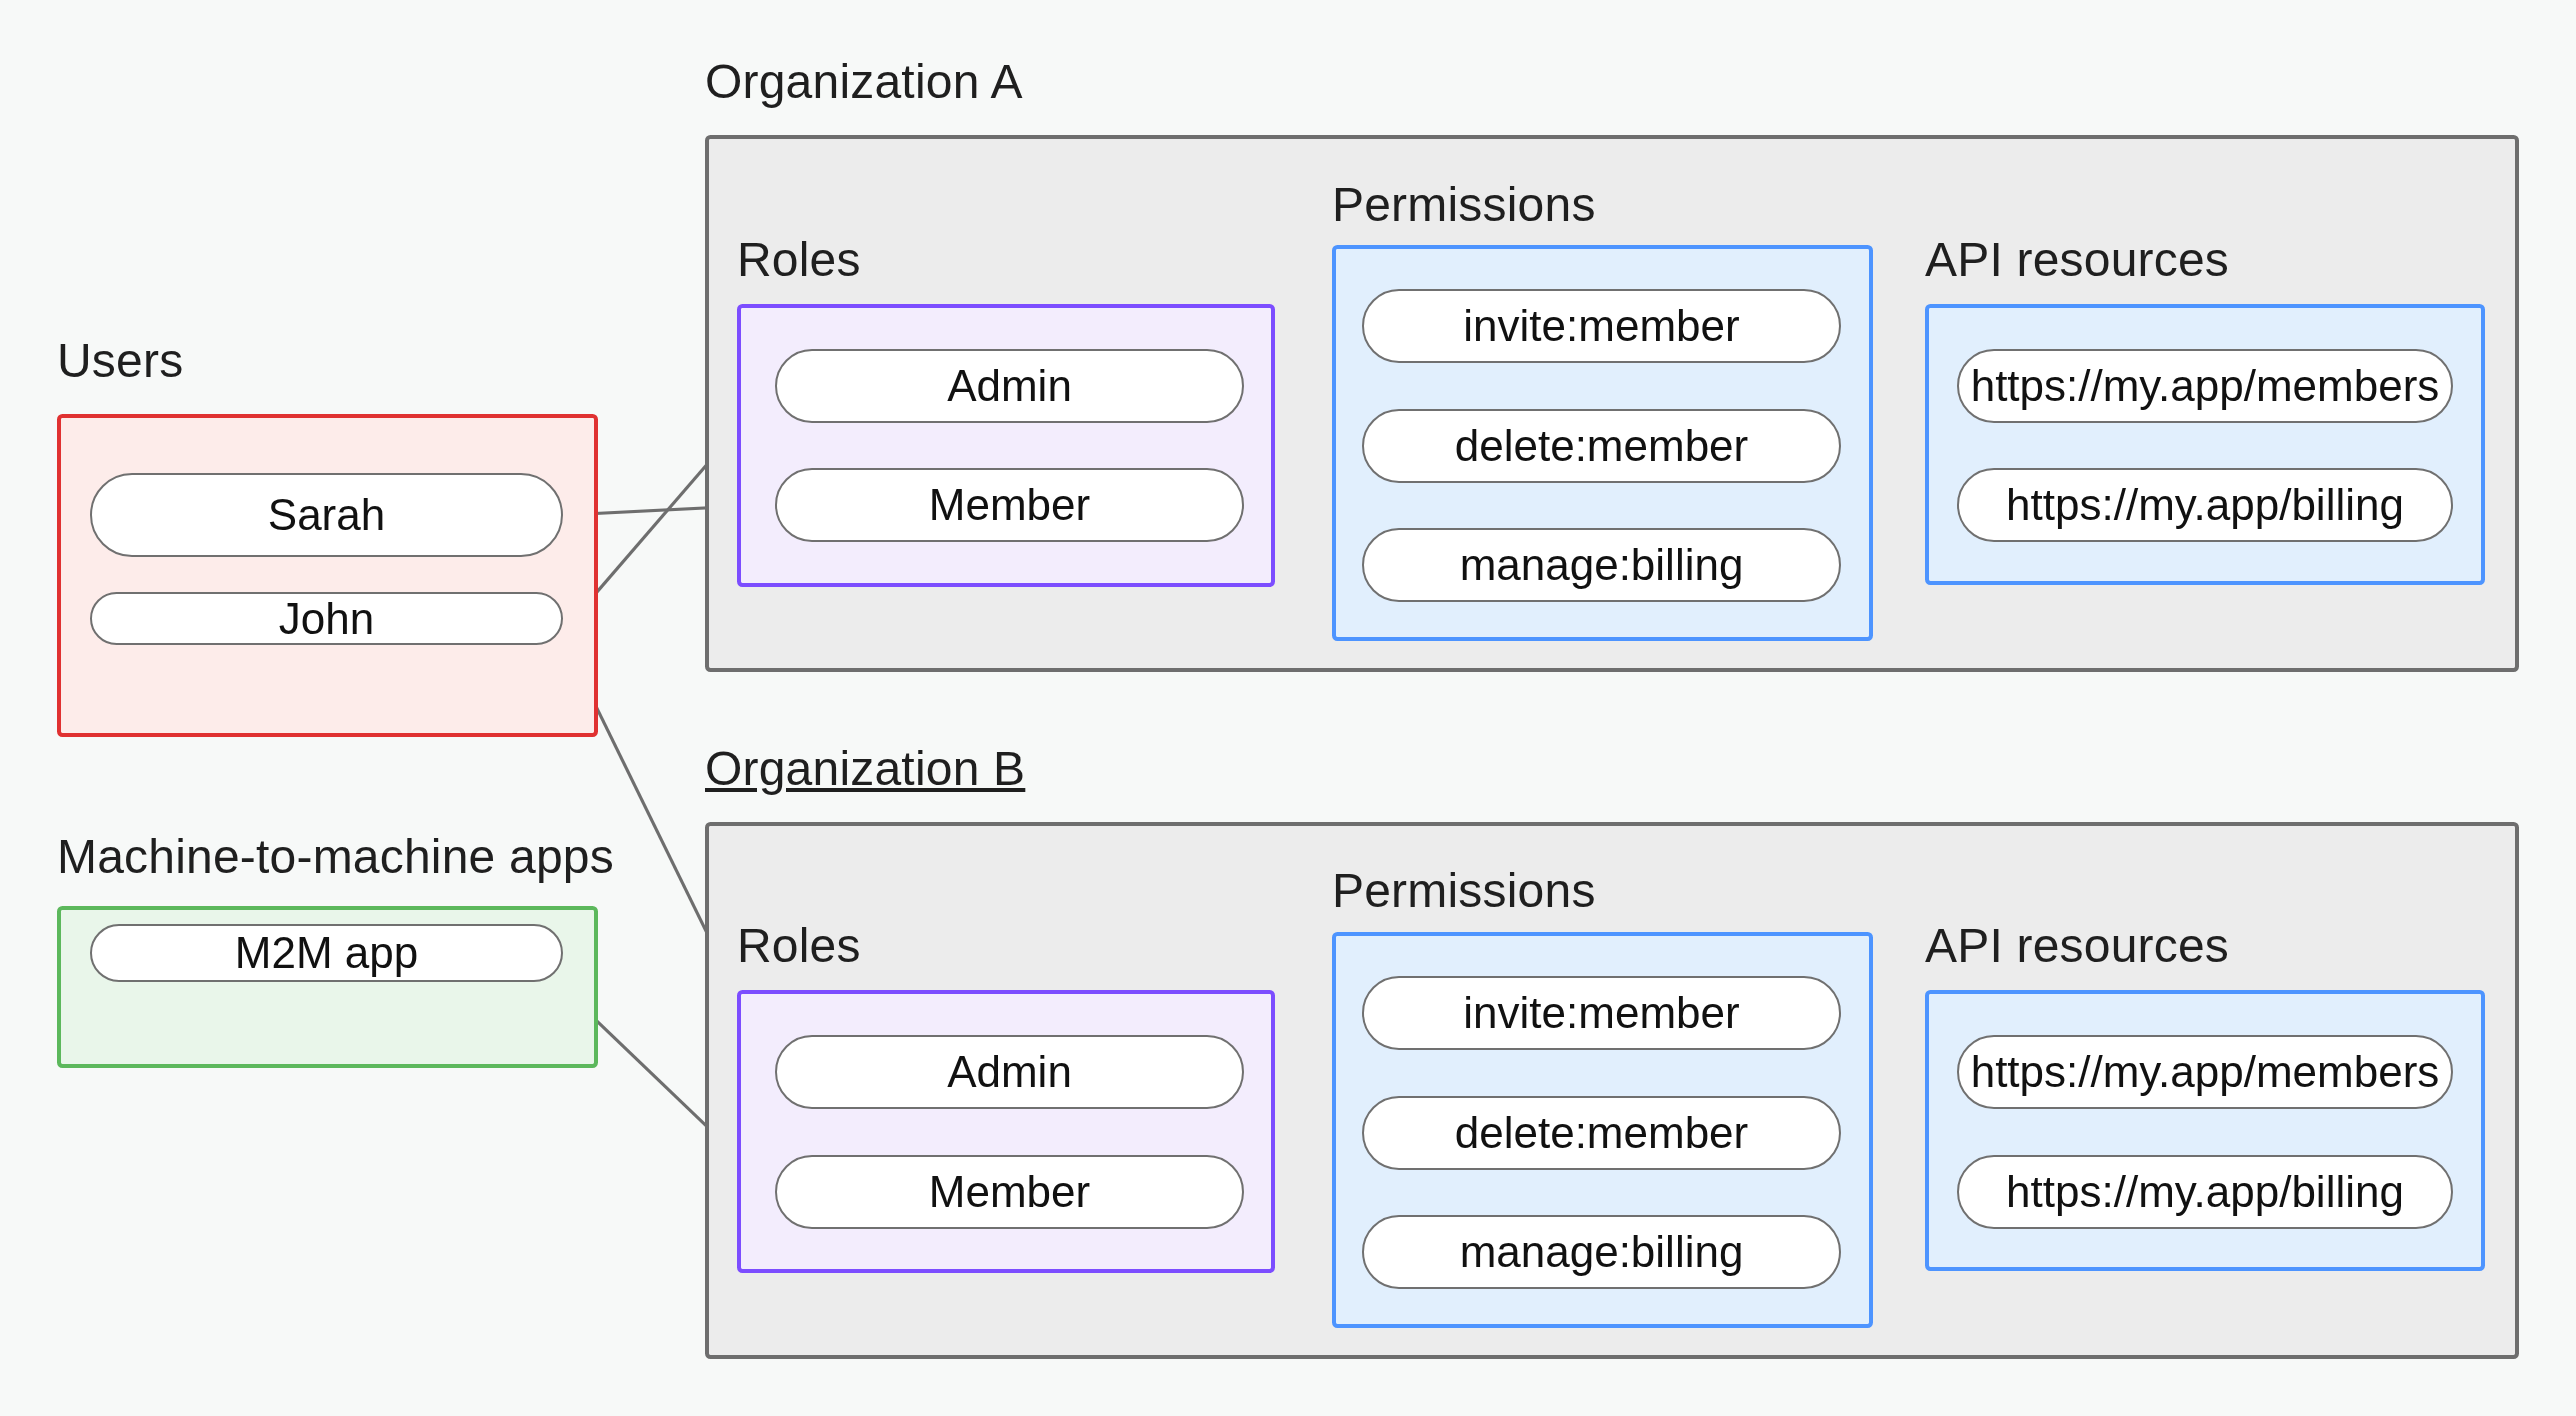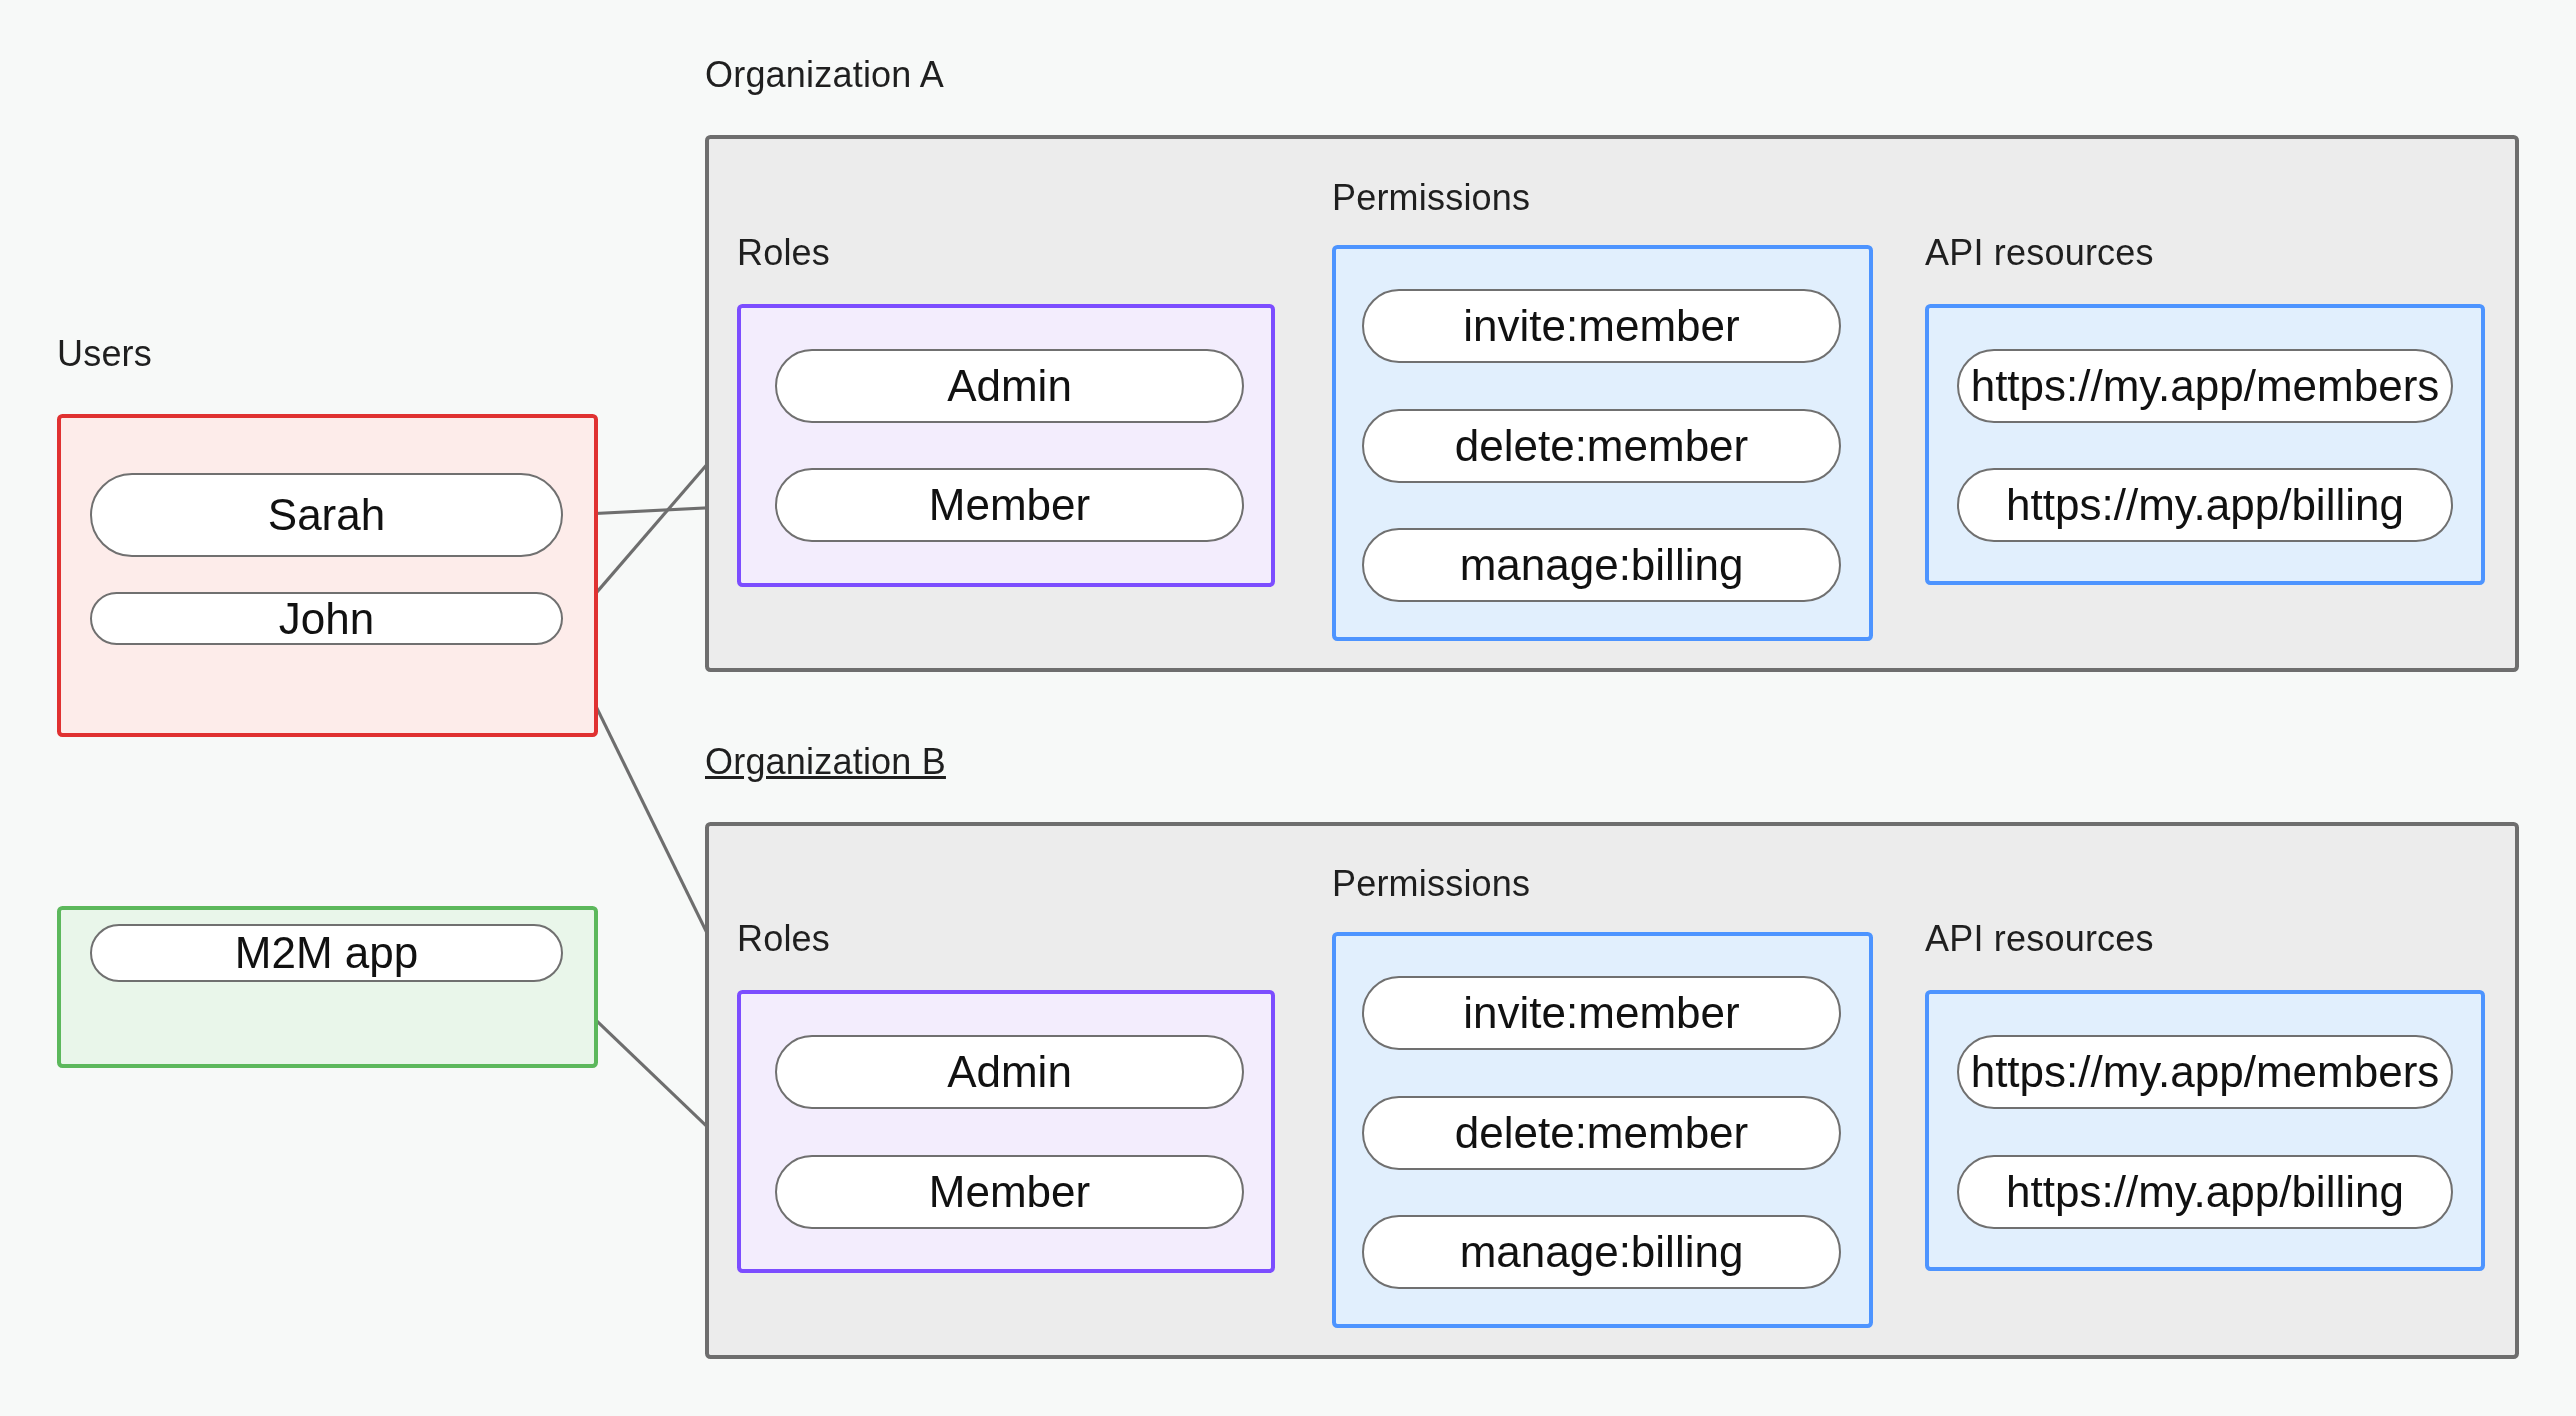--- a/index.html
+++ b/index.html
@@ -12,21 +12,21 @@
   }
   #stage {
     position: relative;
     width: 2576px;
     height: 1416px;
     background: #f7f9f8;
     overflow: hidden;
   }
   .section-title {
     position: absolute;
-    font-size: 36px;
+    font-size: 48px;
     color: #1f1f1f;
     font-family: "Liberation Sans", sans-serif;
     white-space: nowrap;
     letter-spacing: 0.2px;
   }
   .group-box {
     position: absolute;
     box-sizing: border-box;
     border-radius: 5.4px;
   }
@@ -137,20 +137,21 @@
 
   <div class="section-title" style="left:57px; top:333px;">Users</div>
 
   <div class="group-box users-box" style="left:57px; top:414px; width:541px; height:323px;">
   </div>
 
   <div class="pill" style="left:90px; top:473px; width:473px; height:84px;">Sarah</div>
 
   <div class="pill" style="left:90px; top:592px; width:473px; height:53px;">John</div>
 
+  <div class="section-title" style="left:57px; top:829px;">Machine-to-machine apps</div>
 
   <div class="group-box m2m-box" style="left:57px; top:906px; width:541px; height:162px;">
   </div>
 
   <div class="pill" style="left:90px; top:924px; width:473px; height:58px;">M2M app</div>
 
   <div class="section-title" style="left:705px; top:54px;">Organization A</div>
 
   <div class="group-box org-box" style="left:705px; top:135px; width:1814px; height:537px;">
   </div>

